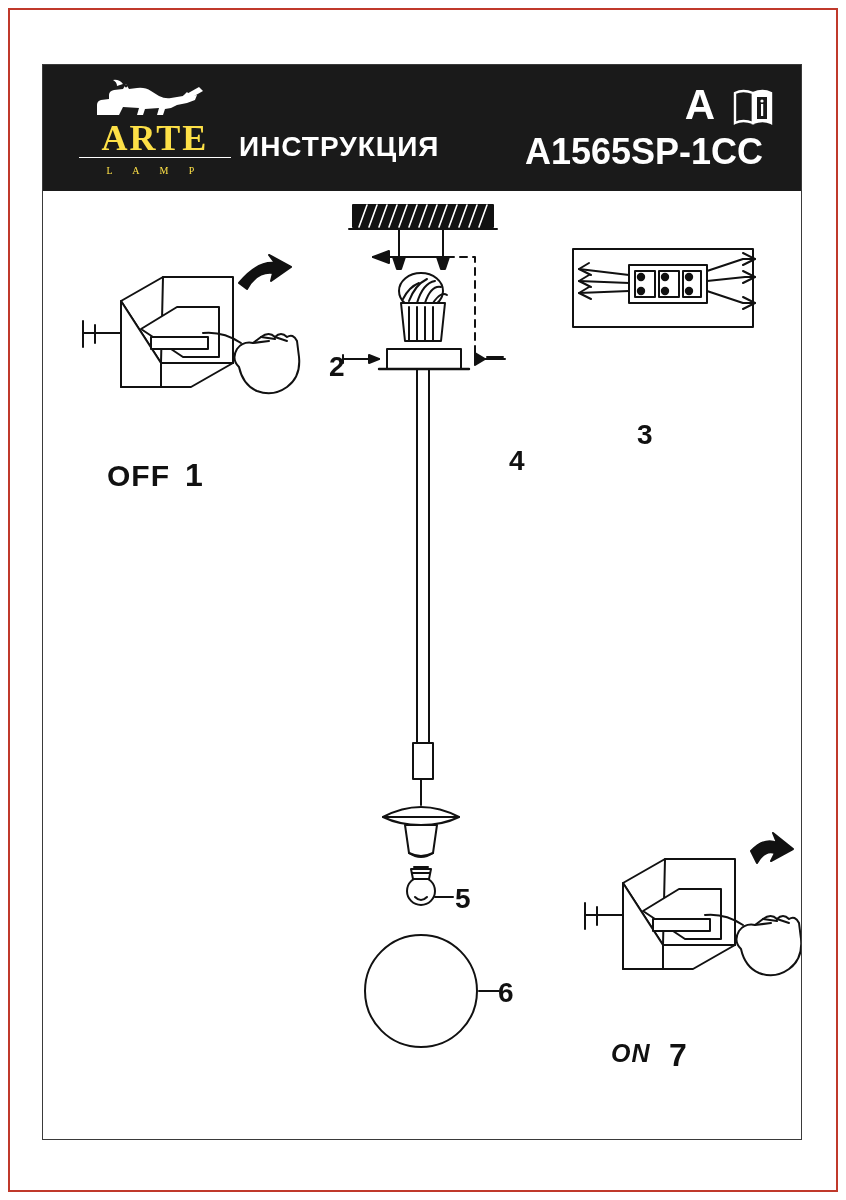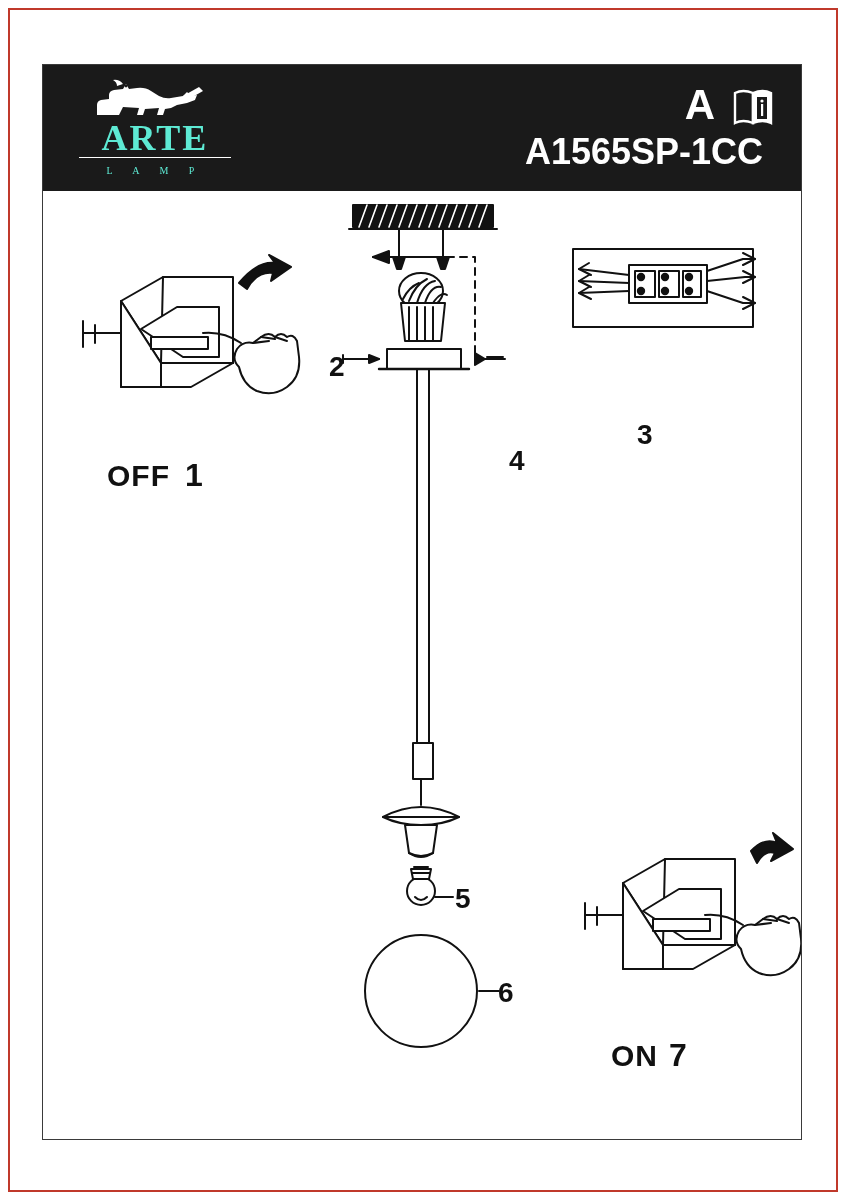--- a/index.html
+++ b/index.html
@@ -49,21 +49,21 @@
     color: #ffffff;
     box-sizing: border-box;
   }
 
   .brand {
     position: absolute;
     left: 22px;
     top: 6px;
     width: 180px;
     height: 116px;
-    color: #5eead4;
+    color: #fde047;
   }
   .brand-mark {
     position: absolute;
     left: 14px;
     top: 4px;
     width: 130px;
     height: 46px;
   }
   .brand-name {
     position: absolute;
@@ -154,21 +154,21 @@
     font-weight: bold;
     color: #111111;
   }
   .lbl-off  { left: 64px;  top: 268px; font-size: 30px; letter-spacing: 1px; }
   .lbl-1    { left: 142px; top: 266px; font-size: 32px; }
   .lbl-2    { left: 286px; top: 160px; font-size: 28px; }
   .lbl-3    { left: 594px; top: 228px; font-size: 28px; }
   .lbl-4    { left: 466px; top: 254px; font-size: 28px; }
   .lbl-5    { left: 412px; top: 692px; font-size: 28px; }
   .lbl-6    { left: 455px; top: 786px; font-size: 28px; }
-  .lbl-on   { left: 568px; top: 848px; font-size: 30px; letter-spacing: 1px; }
+  .lbl-on   { left: 568px; top: 848px; font-size: 25px; letter-spacing: 1px; font-style: italic; }
   .lbl-7    { left: 626px; top: 846px; font-size: 32px; }
 </style>
 </head>
 <body>
 
 <div class="page-frame"></div>
 
 <div class="sheet">
 
   <div class="header">
@@ -186,20 +186,21 @@
             <circle cx="47" cy="11" r="1.4" fill="#1a1a1a"></circle>
             <path d="M104 21 L120 12 L124 16 L110 24 Z"></path>
           </g>
         </svg>
       </div>
       <div class="brand-rule"></div>
       <div class="brand-name">ARTE</div>
       <div class="brand-sub">L A M P</div>
     </div>
 
+    <div class="title-ru">ИНСТРУКЦИЯ</div>
     <div class="model-code">A1565SP-1CC</div>
     <div class="sheet-letter">A</div>
 
     <div class="booklet-icon">
       <svg width="46" height="46" viewBox="0 0 46 46">
         <path d="M2 8 Q10 4 20 8 L20 38 Q10 34 2 38 Z" fill="none" stroke="#ffffff" stroke-width="2.4"></path>
         <path d="M20 8 Q30 4 38 8 L38 38 Q30 34 20 38 Z" fill="#ffffff" stroke="#ffffff" stroke-width="2.4"></path>
         <rect x="24" y="12" width="10" height="22" fill="#1a1a1a"></rect>
         <circle cx="29" cy="16" r="1.6" fill="#ffffff"></circle>
         <rect x="28" y="19" width="2.2" height="12" fill="#ffffff"></rect>

